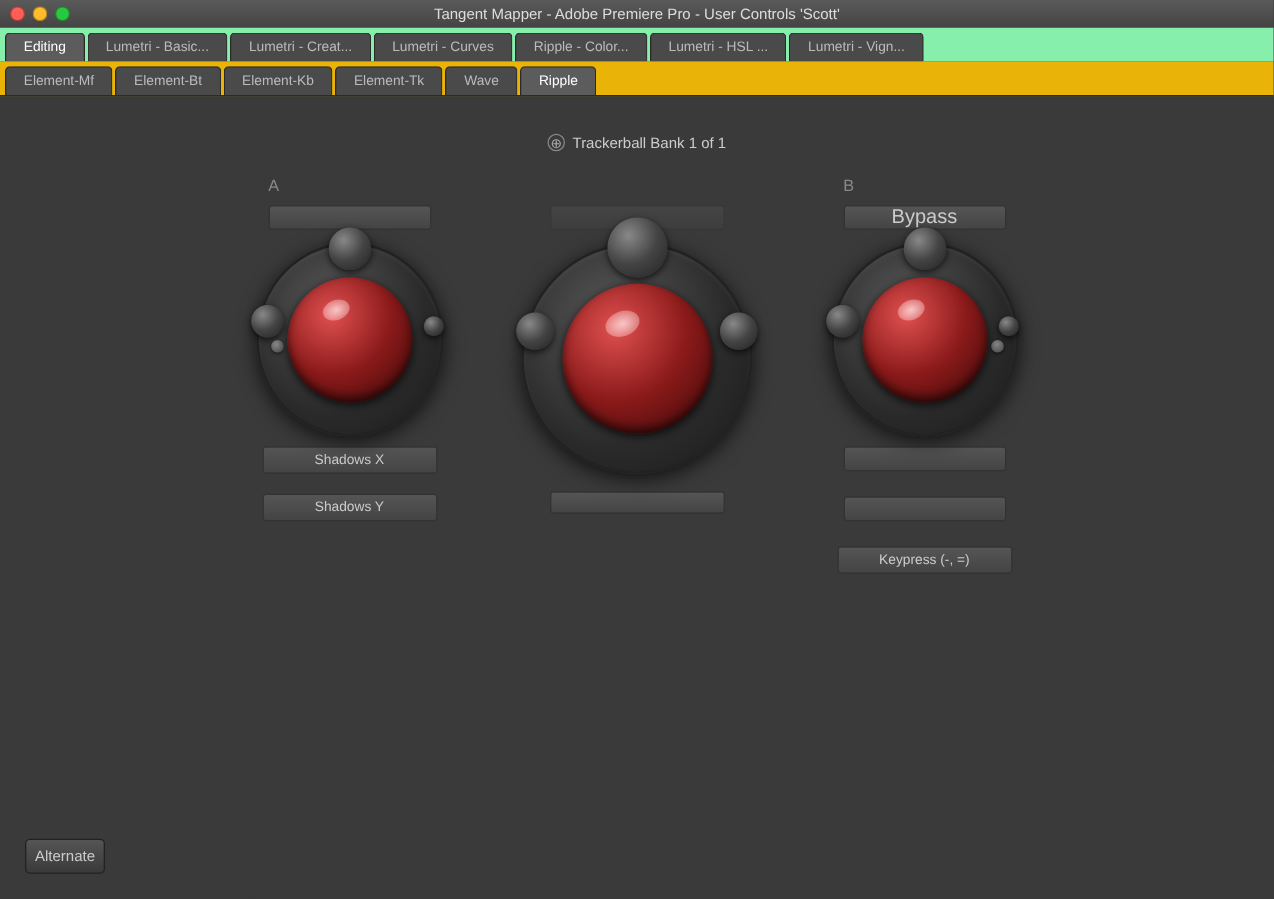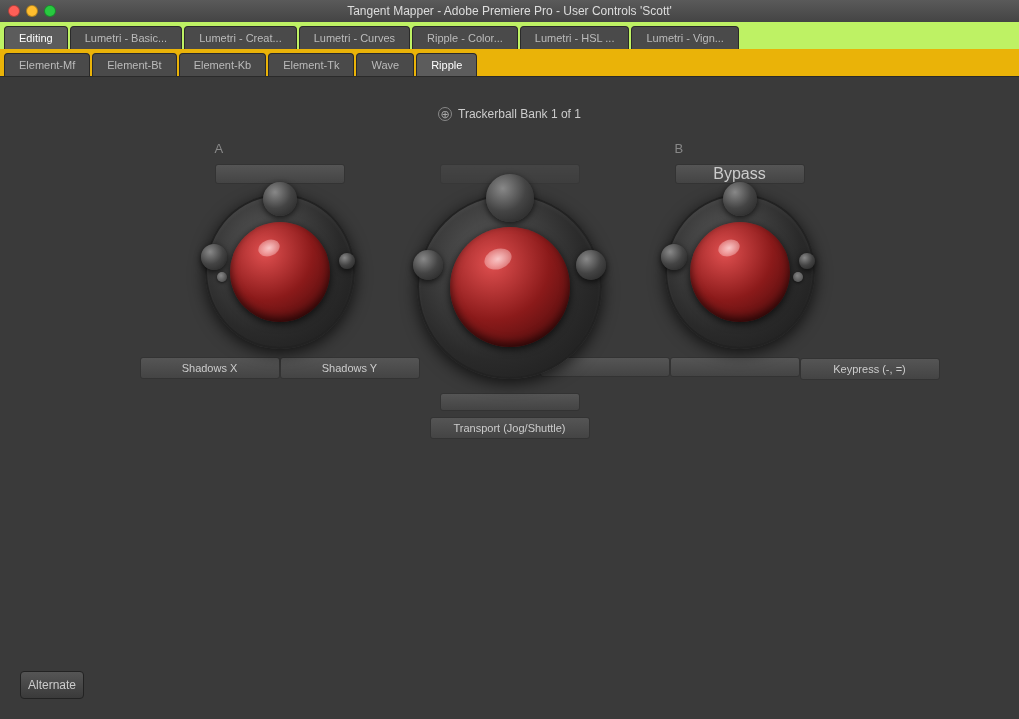--- a/index.html
+++ b/index.html
@@ -40,21 +40,21 @@
       border-radius: 50%;
       border: 1px solid rgba(0,0,0,0.3);
     }
     .wc-close { background: #ff5f57; }
     .wc-min { background: #ffbd2e; }
     .wc-max { background: #28c940; }
 
     
     .tab-row {
       display: flex;
-      background: #bef264;
+      background: #86efac;
       padding: 4px 4px 0 4px;
       gap: 2px;
     }
     .tab {
       padding: 5px 14px;
       font-size: 11px;
       color: #bbb;
       background: #4a4a4a;
       border-radius: 4px 4px 0 0;
       cursor: pointer;
@@ -245,21 +245,22 @@
       width: 130px;
       height: 18px;
       background: linear-gradient(to bottom, #555, #444);
       border: 1px solid #333;
       border-radius: 3px;
       margin-top: 12px;
     }
 
     .control-labels {
       display: flex;
-      gap: 0;
+      flex-direction: column;
+      gap: 16px;
       margin-top: 8px;
       align-items: center;
     }
 
     .ctrl-btn {
       width: 140px;
       height: 22px;
       background: linear-gradient(to bottom, #555, #444);
       border: 1px solid #333;
       border-radius: 3px;
@@ -365,21 +366,20 @@
     <div class="trackball-unit">
       <div class="unit-label" style="opacity:0;">C</div>
       <div class="top-label-box" style="width:140px;opacity:0.4;"></div>
       <div class="trackball-housing medium" style="width:185px;height:185px;">
         <div class="sat-ball sat-top big" style="width:48px;height:48px;top:-22px;"></div>
         <div class="sat-ball sat-left med" style="width:30px;height:30px;left:-6px;top:30%;"></div>
         <div class="sat-ball sat-right med" style="width:30px;height:30px;right:-6px;top:30%;"></div>
         <div class="trackball-ball medium"></div>
       </div>
       <div class="bottom-bar" style="width:140px;margin-top:14px;"></div>
-      <div class="ctrl-btn" style="margin-top:6px;width:160px;">Transport (Jog/Shuttle)</div>
     </div>
 
     <div class="trackball-unit">
       <div class="unit-label">B</div>
       <div class="bypass-label-box">Bypass</div>
       <div class="trackball-housing" style="width:150px;height:155px;">
         <div class="sat-ball sat-top" style="width:34px;height:34px;top:-14px;"></div>
         <div class="sat-ball sat-left" style="width:26px;height:26px;left:-6px;top:32%;"></div>
         <div class="sat-ball sat-right" style="width:16px;height:16px;right:-2px;top:38%;"></div>
         <div class="dot-btn" style="position:absolute;right:10px;top:50%;"></div>

